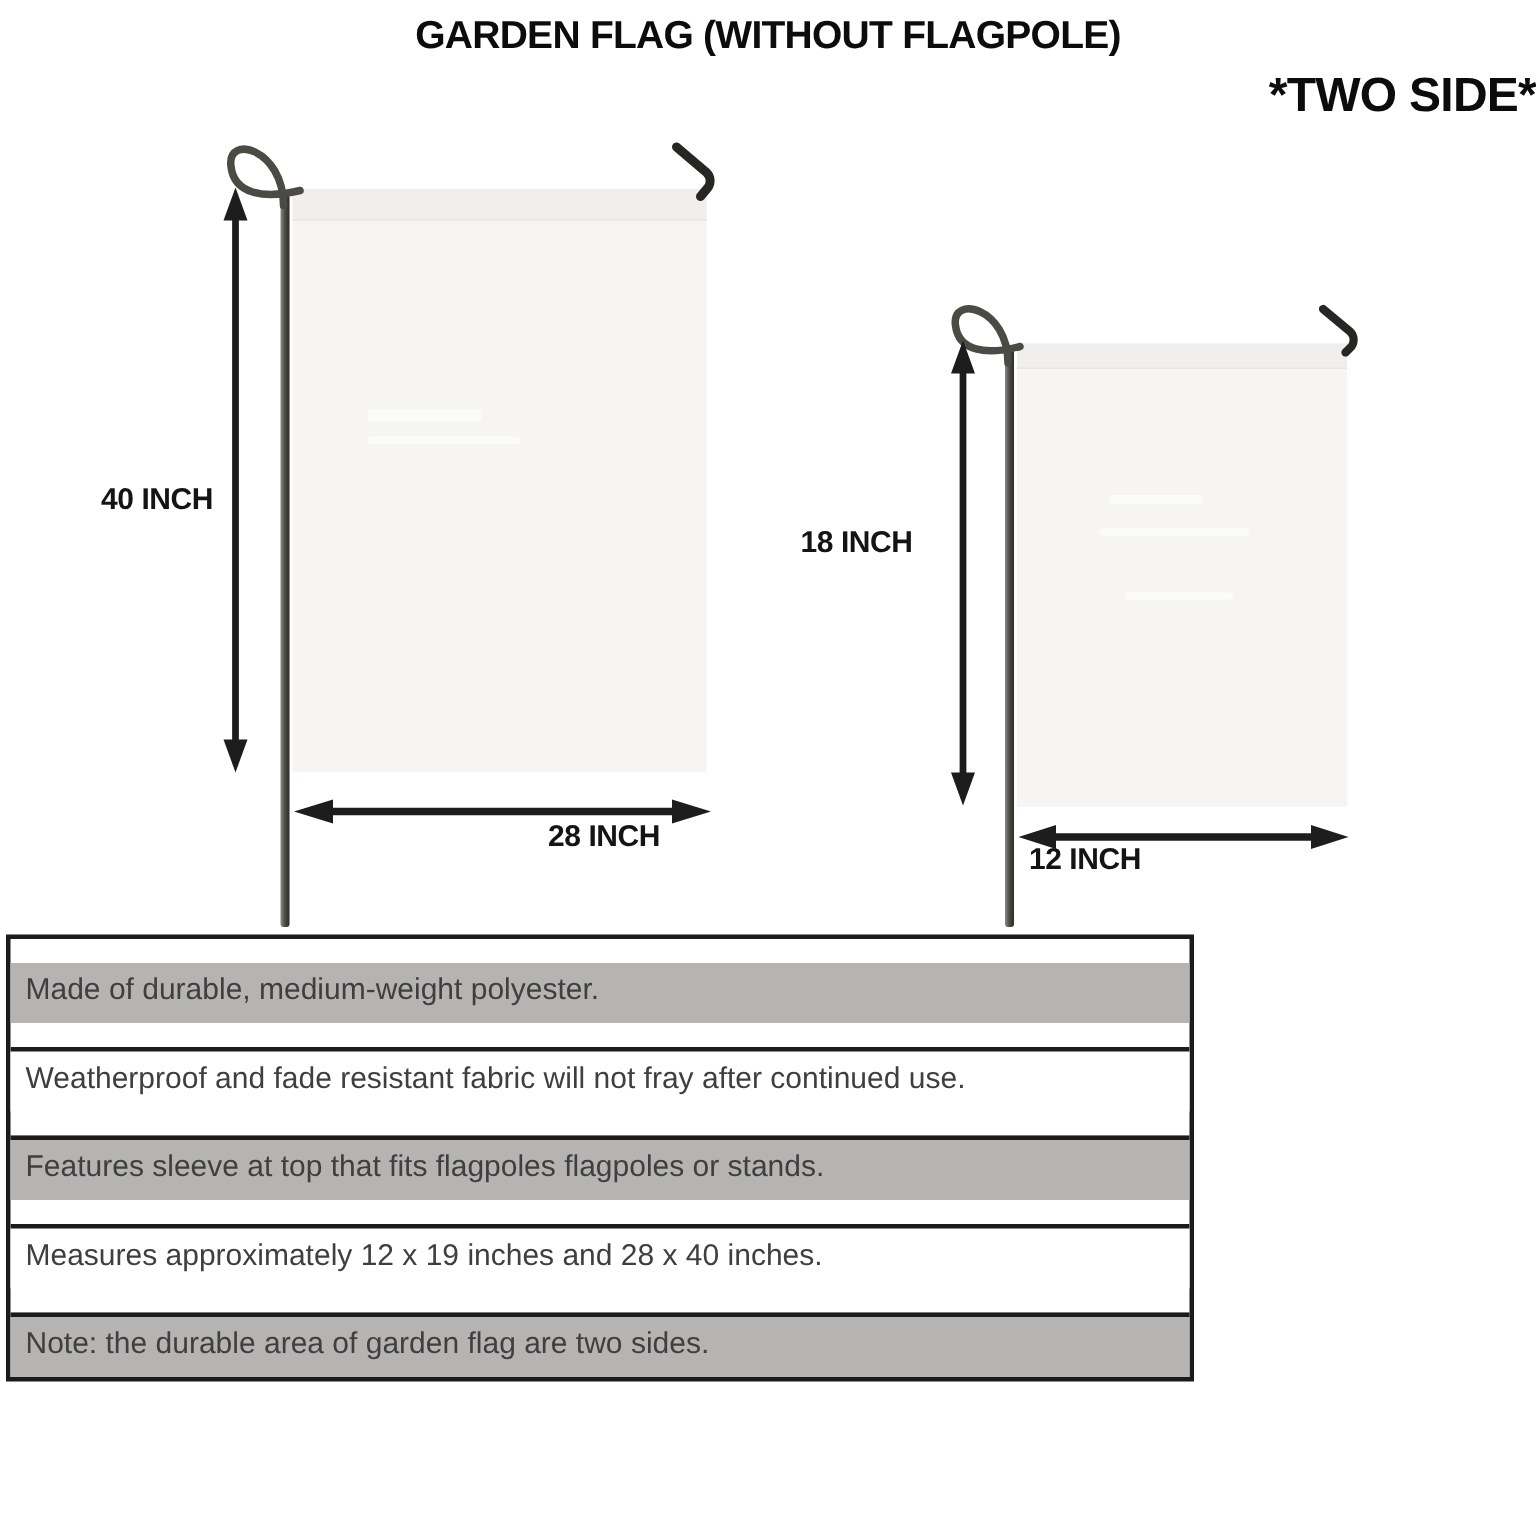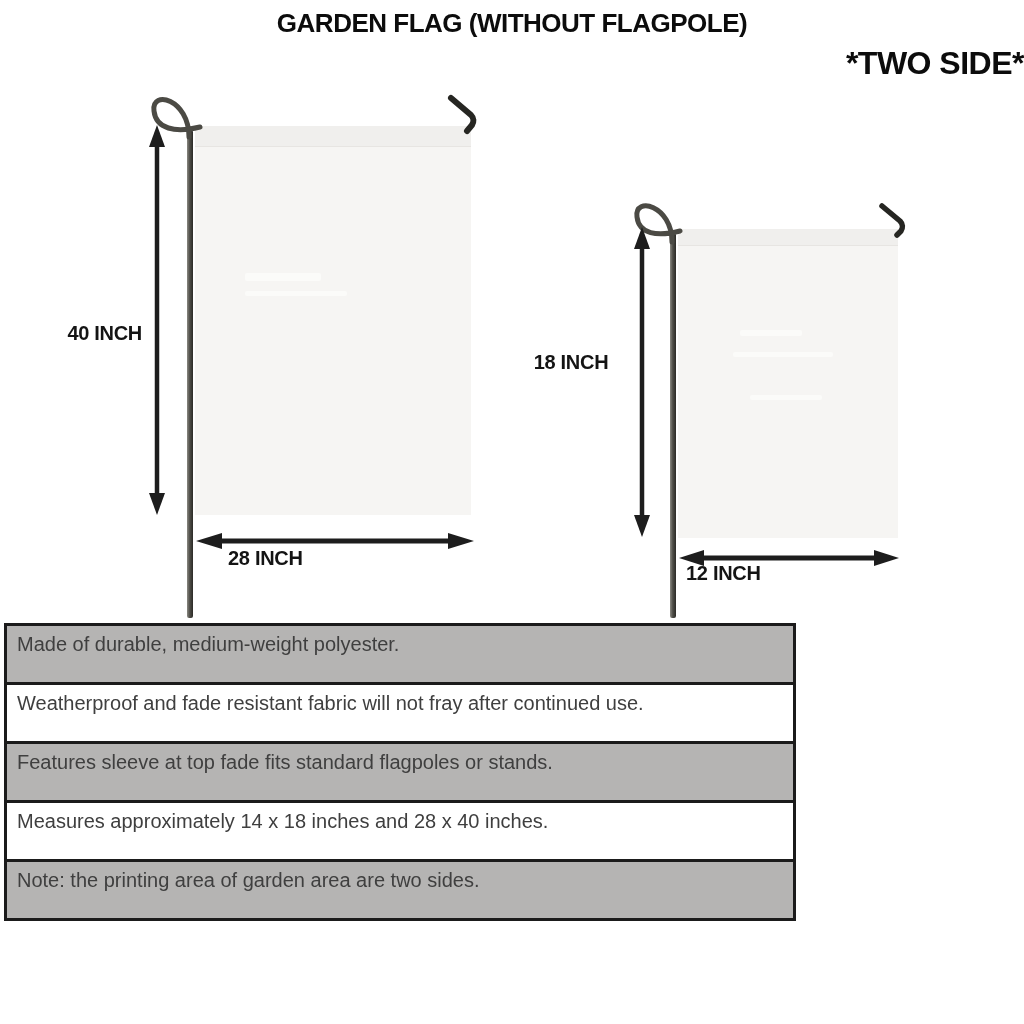--- a/index.html
+++ b/index.html
@@ -50,38 +50,39 @@
 
   .wire-svg { position: absolute; overflow: visible; }
 
   
   .dim-label {
     position: absolute;
     font-size: 20px; font-weight: 700; letter-spacing: -0.3px;
     color: #141414; white-space: nowrap;
   }
   .lbl-40 { left: 28px;  top: 306px; width: 114px; text-align: right; margin-top: 16px; }
-  .lbl-28 { left: 228px; top: 547px; width: 212px; text-align: left; }
+  .lbl-28 { left: 228px; top: 547px; width: 212px; text-align: right; }
   .lbl-18 { left: 514px; top: 351px; width: 114px; text-align: center; }
   .lbl-12 { left: 686px; top: 562px; width: 206px; text-align: left; }
 
   
   .features-table {
     position: absolute; left: 4px; top: 623px;
     width: 792px; height: 298px;
     border: 3px solid #1b1b1b;
     display: flex; flex-direction: column;
     background: #ffffff;
   }
   .feature-row {
     flex: 1 1 0;
     padding: 5px 10px 0 10px;
     font-size: 20px; line-height: 27px;
     color: #3f3f3f;
     background: #ffffff;
+    margin-top: 16px;
   }
   .feature-row + .feature-row { border-top: 3px solid #1b1b1b; }
   .feature-row:nth-child(odd) { background: #b5b4b3; }
 </style>
 </head>
 <body>
 
 <div class="canvas">
 
   <div class="title-line1">GARDEN FLAG (WITHOUT FLAGPOLE)</div>
@@ -152,18 +153,18 @@
       <polygon points="221,12 196,4 196,20" fill="#1d1d1d"></polygon>
     </svg>
 
     <div class="dim-label lbl-18">18 INCH</div>
     <div class="dim-label lbl-12">12 INCH</div>
   </div>
 
   <div class="features-table">
     <div class="feature-row">Made of durable, medium-weight polyester.</div>
     <div class="feature-row">Weatherproof and fade resistant fabric will not fray after continued use.</div>
-    <div class="feature-row">Features sleeve at top fade fits standard flagpoles or stands.</div>
-    <div class="feature-row">Measures approximately 14 x 18 inches and 28 x 40 inches.</div>
-    <div class="feature-row">Note: the printing area of garden area are two sides.</div>
+    <div class="feature-row">Features sleeve at top that fits flagpoles flagpoles or stands.</div>
+    <div class="feature-row">Measures approximately 12 x 19 inches and 28 x 40 inches.</div>
+    <div class="feature-row">Note: the durable area of garden flag are two sides.</div>
   </div>
 
 </div>
 
 </body></html>

